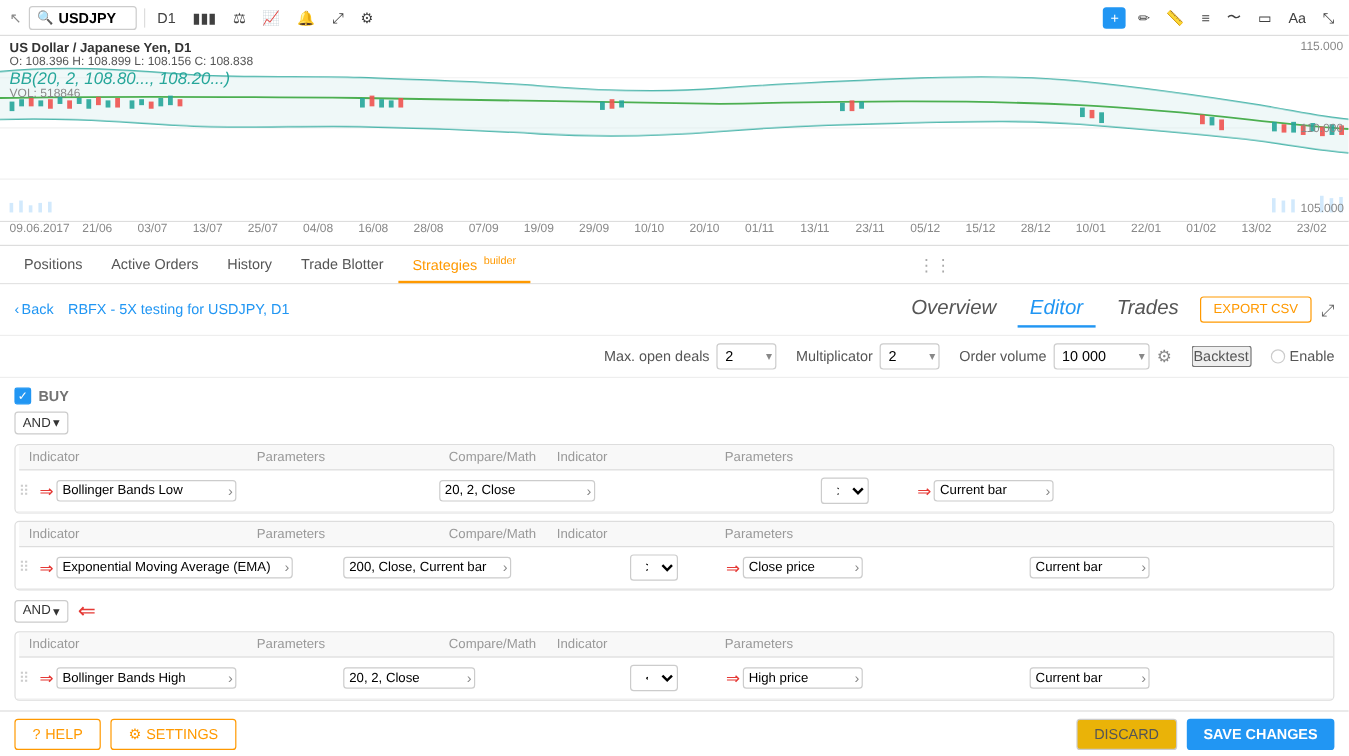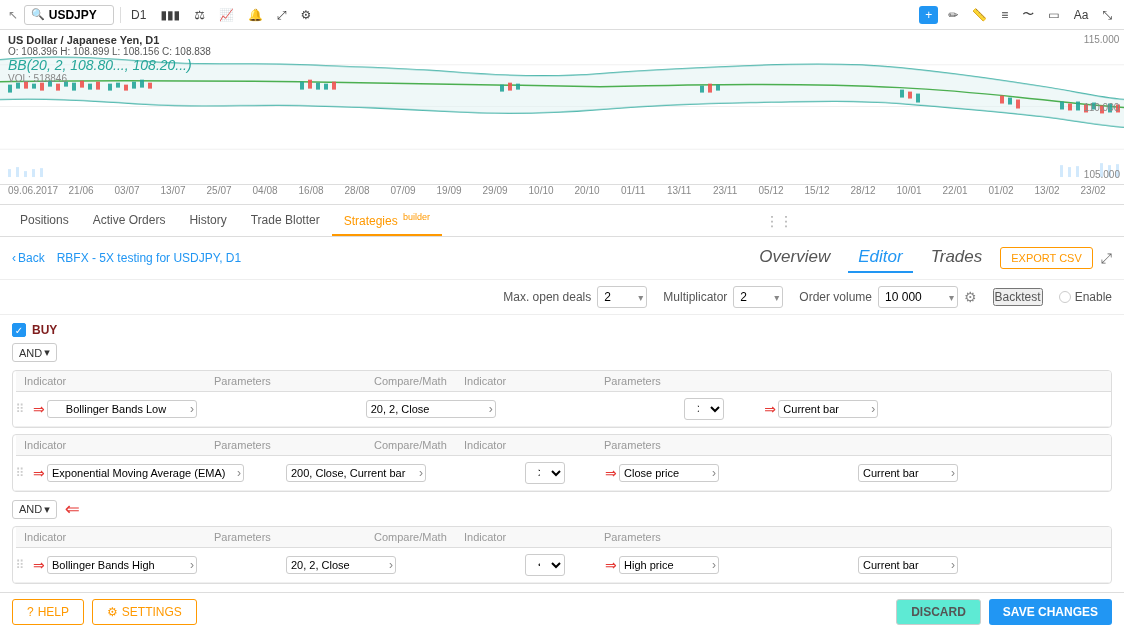--- a/index.html
+++ b/index.html
@@ -129,21 +129,21 @@
     }
     .checkbox-label {
       display: flex; align-items: center; gap: 4px; cursor: pointer; font-size: 12px;
     }
     .checkbox-custom {
       width: 14px; height: 14px; border: 1px solid #2196f3; background: #fff;
       display: flex; align-items: center; justify-content: center; border-radius: 2px;
     }
     .checkbox-custom.checked { background: #2196f3; }
     .checkbox-custom.checked::after { content: '✓'; color: #fff; font-size: 10px; }
-    .buy-label { color: #7f1d1d; font-weight: bold; font-size: 12px; text-align: center; }
+    .buy-label { color: #737373; font-weight: bold; font-size: 12px; text-align: center; }
 
     .and-badge {
       display: inline-flex; align-items: center; gap: 2px;
       border: 1px solid #ccc; border-radius: 3px; padding: 2px 6px;
       font-size: 11px; cursor: pointer; color: #333; background: #fff;
     }
     .arrow-red { color: #e53935; font-size: 14px; }
     .rule-select {
       border: 1px solid #ccc; border-radius: 3px; padding: 2px 16px 2px 4px;
       font-size: 11px; background: #fff; cursor: pointer; appearance: none;
@@ -181,22 +181,22 @@
       border-radius: 3px; cursor: pointer; font-size: 12px;
       display: flex; align-items: center; gap: 4px;
     }
     .settings-btn-bottom {
       padding: 5px 14px; border: 1px solid #f90; color: #f90; background: #fff;
       border-radius: 3px; cursor: pointer; font-size: 12px;
       display: flex; align-items: center; gap: 4px;
     }
     .bottom-right { display: flex; gap: 8px; }
     .discard-btn {
-      padding: 5px 14px; border: 1px solid #ccc; color: #555; background: #5eead4;
-      border-radius: 3px; cursor: pointer; font-size: 12px; font-weight: bold;
+      padding: 5px 14px; border: 1px solid #ccc; color: #555; background: #eab308;
+      border-radius: 3px; cursor: pointer; font-size: 12px;
     }
     .save-btn {
       padding: 5px 14px; border: none; color: #fff; background: #2196f3;
       border-radius: 3px; cursor: pointer; font-size: 12px; font-weight: bold;
     }
 
     .rule-table-wrap {
       border: 1px solid #ddd; border-radius: 4px; margin-bottom: 6px; overflow: hidden;
     }
     .rule-thead {
@@ -458,21 +458,21 @@
       <div class="rule-tbody-row">
         <div style="width:14px;text-align:center;">
           <span style="color:#ccc;font-size:12px;">⠿</span>
         </div>
 
         <div class="rtd" style="width:14px;">
           <span class="arrow-red">⇒</span>
         </div>
         <div class="rtd" style="flex:1;min-width:170px;">
           <div class="rule-select-wrap">
-            <select class="rule-select" style="min-width:150px;text-align:center;">
+            <select class="rule-select" style="min-width:150px;">
               <option>Bollinger Bands Low</option>
             </select>
           </div>
         </div>
         <div class="rtd" style="flex:1;min-width:150px;">
           <div class="rule-select-wrap">
             <select class="rule-select" style="min-width:130px;">
               <option>20, 2, Close</option>
             </select>
           </div>

